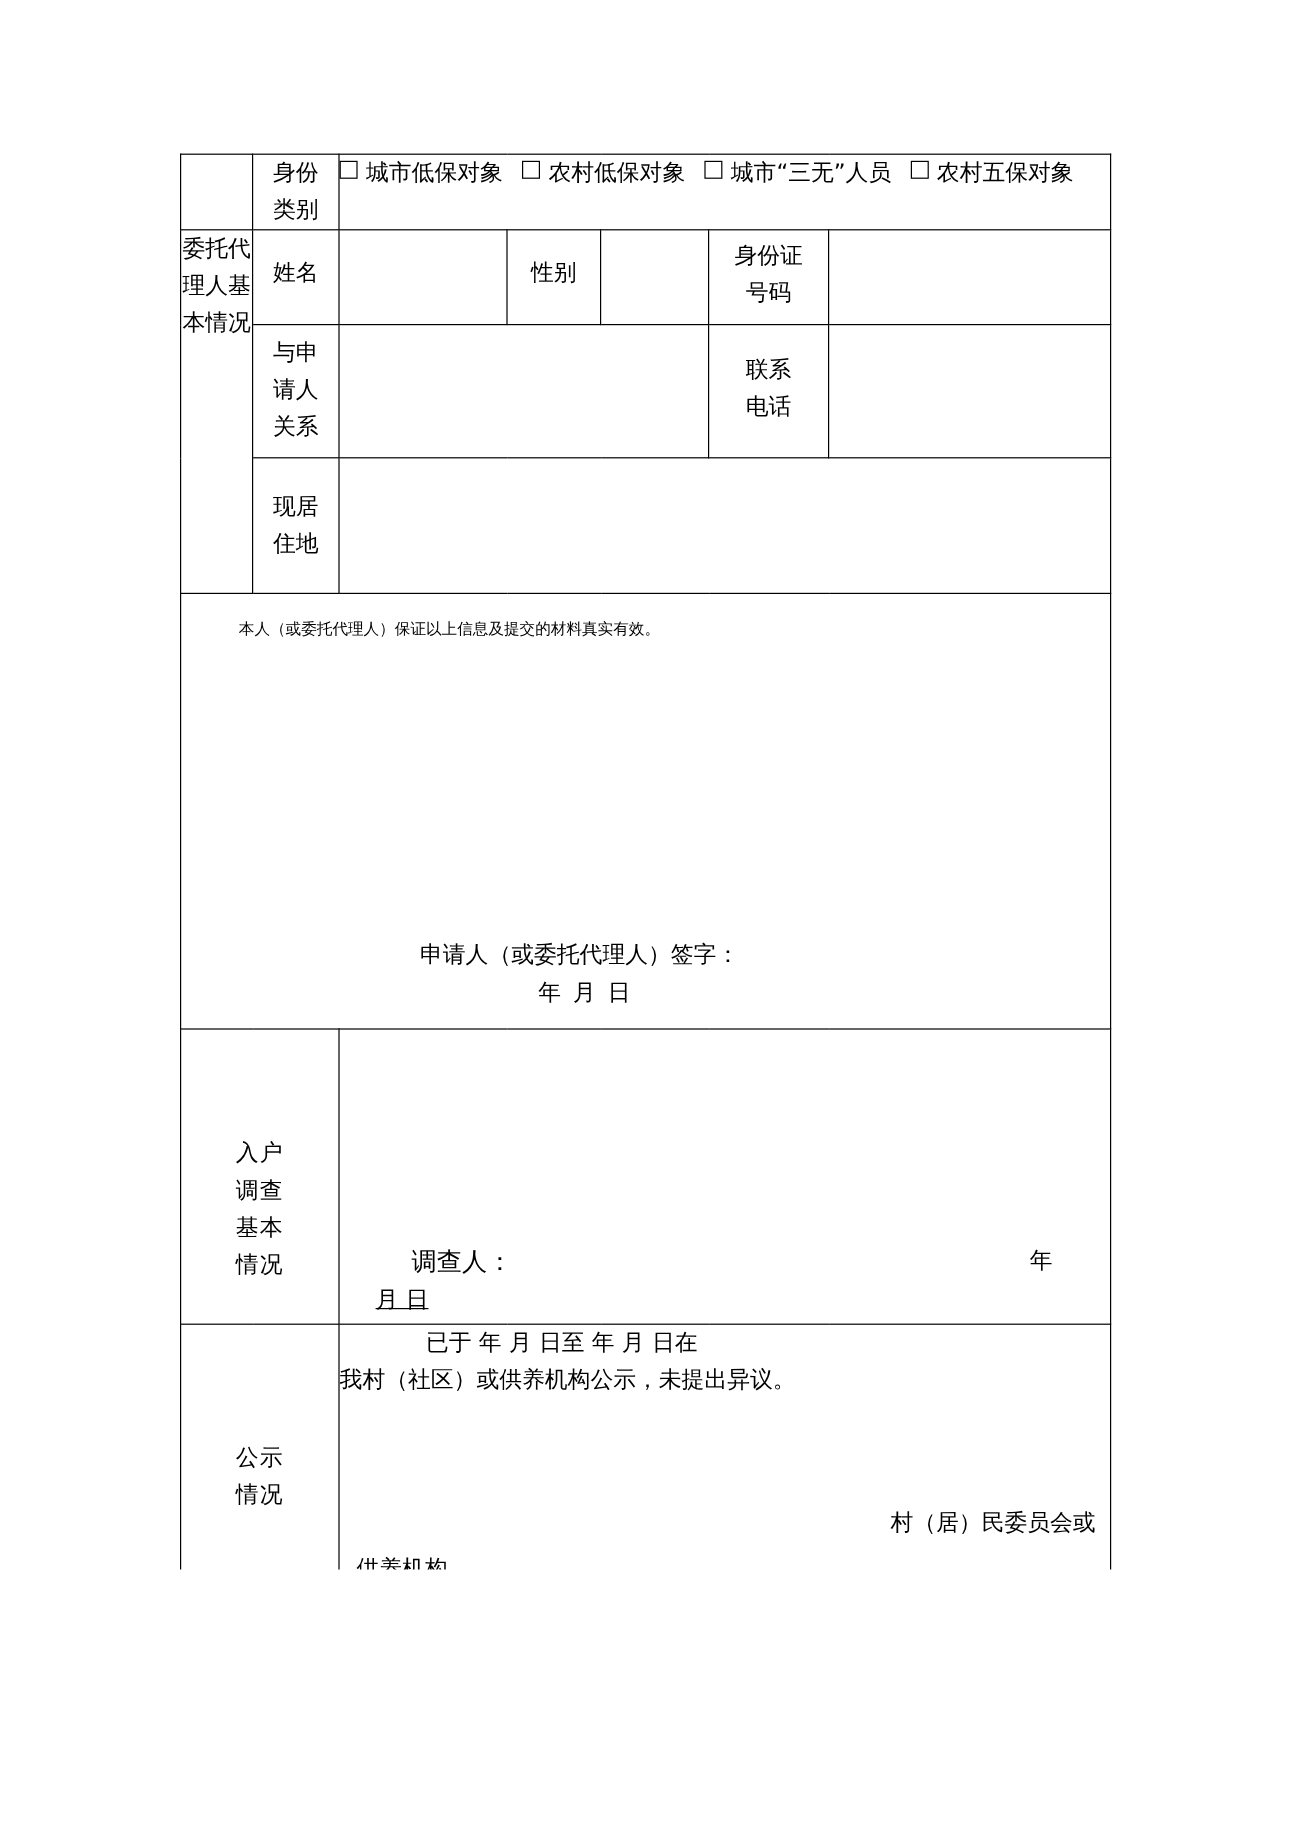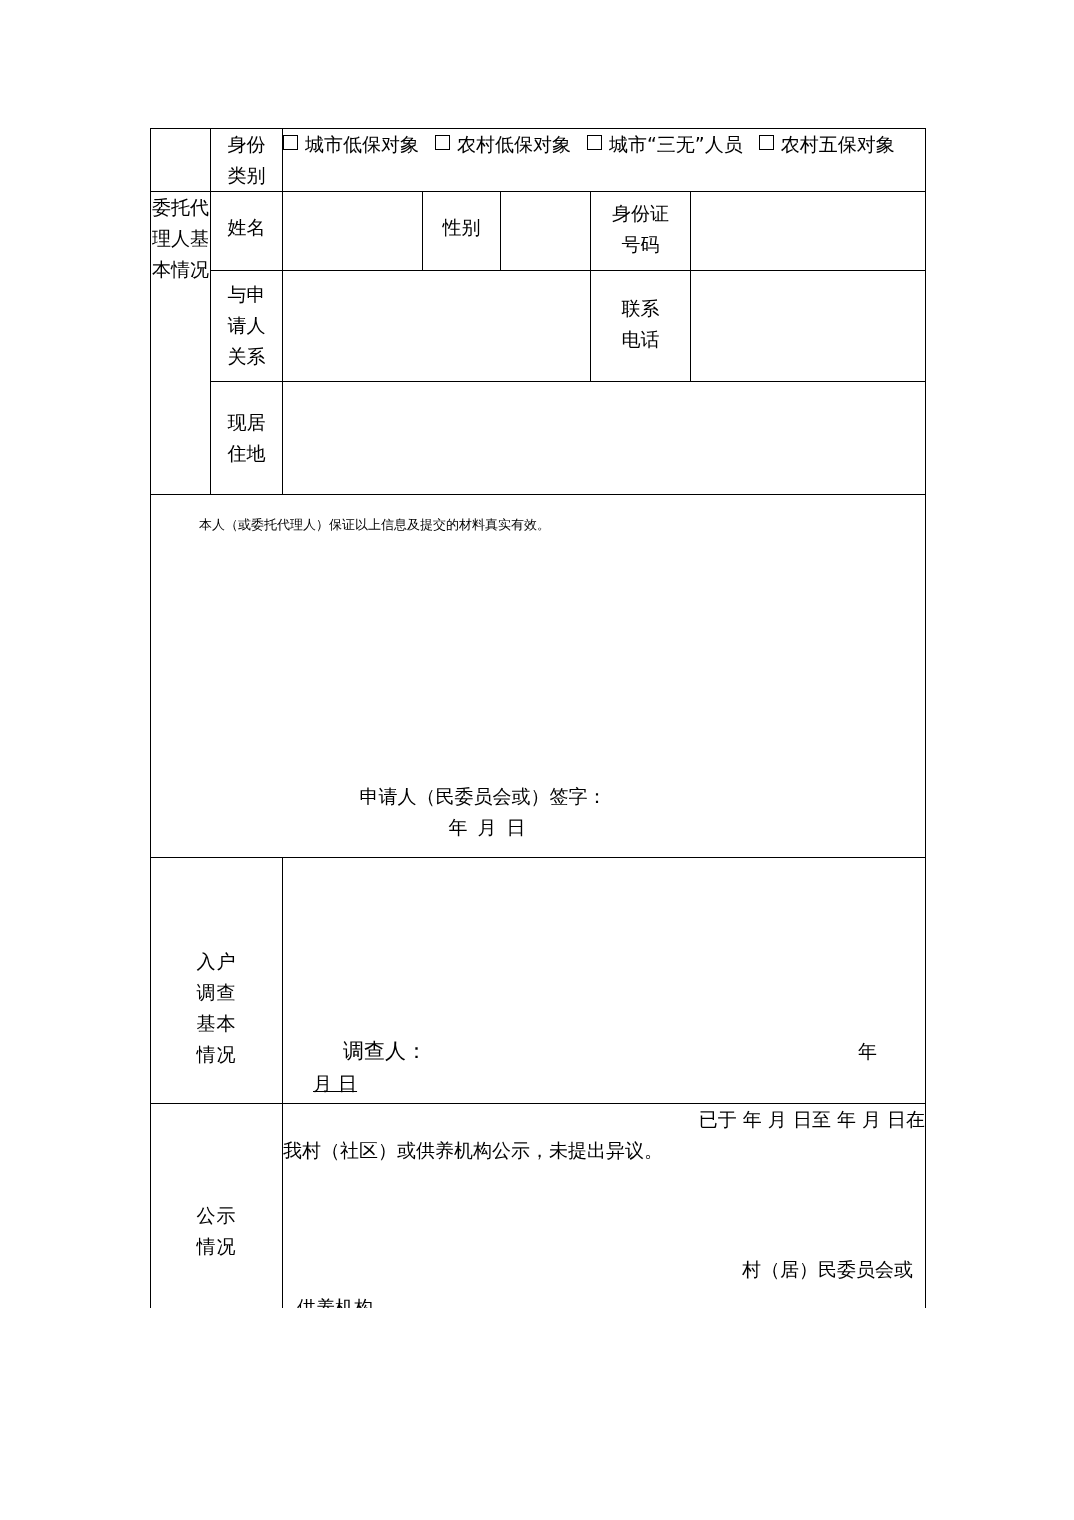--- a/index.html
+++ b/index.html
@@ -120,21 +120,20 @@
   .pub-body {
     position: relative;
     height: 238px;
     padding: 12px 14px 0 14px;
     font-size: 19px;
     line-height: 34px;
   }
   .pub-first {
     text-indent: 72px;
     letter-spacing: 0;
-    text-align: right;
   }
   .pub-right {
     position: absolute;
     right: 12px;
     top: 150px;
     font-size: 19px;
   }
   .pub-left2 {
     position: absolute;
     left: 14px;
@@ -225,21 +224,21 @@
         <div>住地</div>
       </td>
       <td colspan="5" class="cell-pad">
         <span></span>
       </td>
     </tr>
 
     <tr>
       <td colspan="7" style="height:362px">
         <div class="declare">本人（或委托代理人）保证以上信息及提交的材料真实有效。</div>
-        <div class="sign-line">申请人（民委员会或）签字：</div>
+        <div class="sign-line">申请人（或委托代理人）签字：</div>
         <div class="date-line">年        月        日</div>
       </td>
     </tr>
 
     <tr>
       <td colspan="2" class="vlabel">
         <div style="padding-top:88px">
           <div>入户</div>
           <div>调查</div>
           <div>基本</div>

